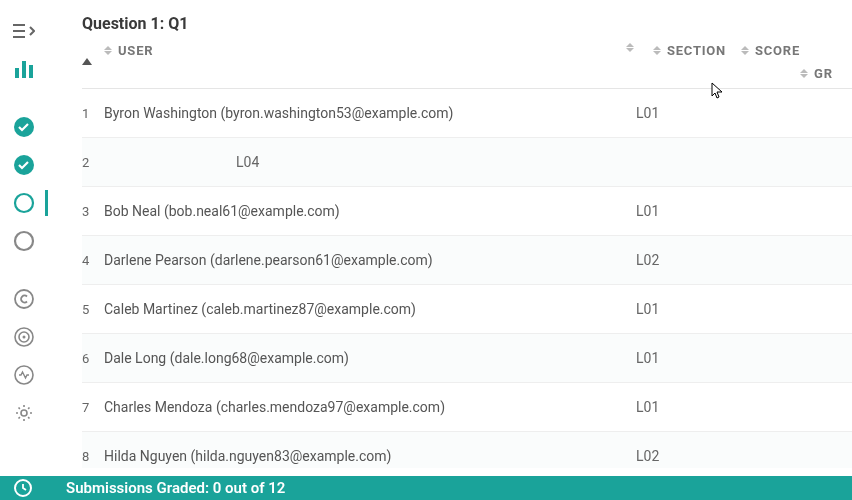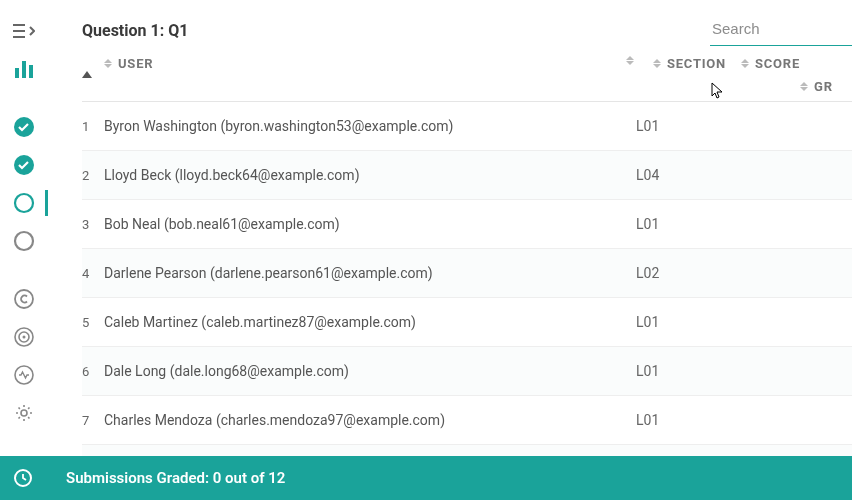--- a/index.html
+++ b/index.html
@@ -106,21 +106,21 @@
   .row:nth-child(even){ background:#fafcfc; }
   .row .idx { flex:0 0 22px; font-size:13px; color:#666; }
   .row .user { flex:0 0 400px; }
   .row .lgb { flex:0 0 132px; }
   .row .section { flex:0 0 90px; color:#666; }
   .row .score { flex:0 0 74px; }
   .row .gr { flex:0 0 30px; }
   .footer {
     position:absolute;
     left:0; right:0; bottom:0;
-    height:44px;
+    height:24px;
     background:#1aa39a;
     color:#fff;
     display:flex;
     align-items:center;
     padding-left:10px;
     font-size:15px;
     font-weight:600;
   }
   .footer-icon { width:26px; display:flex; justify-content:center; margin-right:30px; }
   .cursor {
@@ -193,23 +193,20 @@
     <svg width="20" height="20" viewBox="0 0 20 20">
         <circle cx="10" cy="10" r="3" fill="none" stroke="#888" stroke-width="1.6"></circle>
         <path d="M10 2v2M10 16v2M2 10h2M16 10h2M4.5 4.5l1.4 1.4M14.1 14.1l1.4 1.4M15.5 4.5l-1.4 1.4M5.9 14.1l-1.4 1.4" stroke="#888" stroke-width="1.6"></path>
       </svg>
   </div>
 </div>
 
 <div class="main">
   <div class="header">
     <div class="title">Question 1: Q1</div>
-    <div class="search">
-      <input type="text" placeholder="Search" style="">
-    </div>
   </div>
 
   <div class="table-wrap">
     <div class="thead">
       <div class="col-idx"><span class="triangle-up"></span></div>
       <div class="col-user col-sort">
         <span class="sort-icon">
             <span class="up"></span>
             <span class="dn"></span>
           </span>
@@ -248,21 +245,20 @@
         <div class="row">
           <div class="idx">1</div>
           <div class="user">Byron Washington (byron.washington53@example.com)</div>
           <div class="lgb"></div>
           <div class="section">L01</div>
           <div class="score"></div>
           <div class="gr"></div>
         </div>
         <div class="row">
           <div class="idx">2</div>
-          <div class="user">Lloyd Beck (lloyd.beck64@example.com)</div>
           <div class="lgb"></div>
           <div class="section">L04</div>
           <div class="score"></div>
           <div class="gr"></div>
         </div>
         <div class="row">
           <div class="idx">3</div>
           <div class="user">Bob Neal (bob.neal61@example.com)</div>
           <div class="lgb"></div>
           <div class="section">L01</div>

